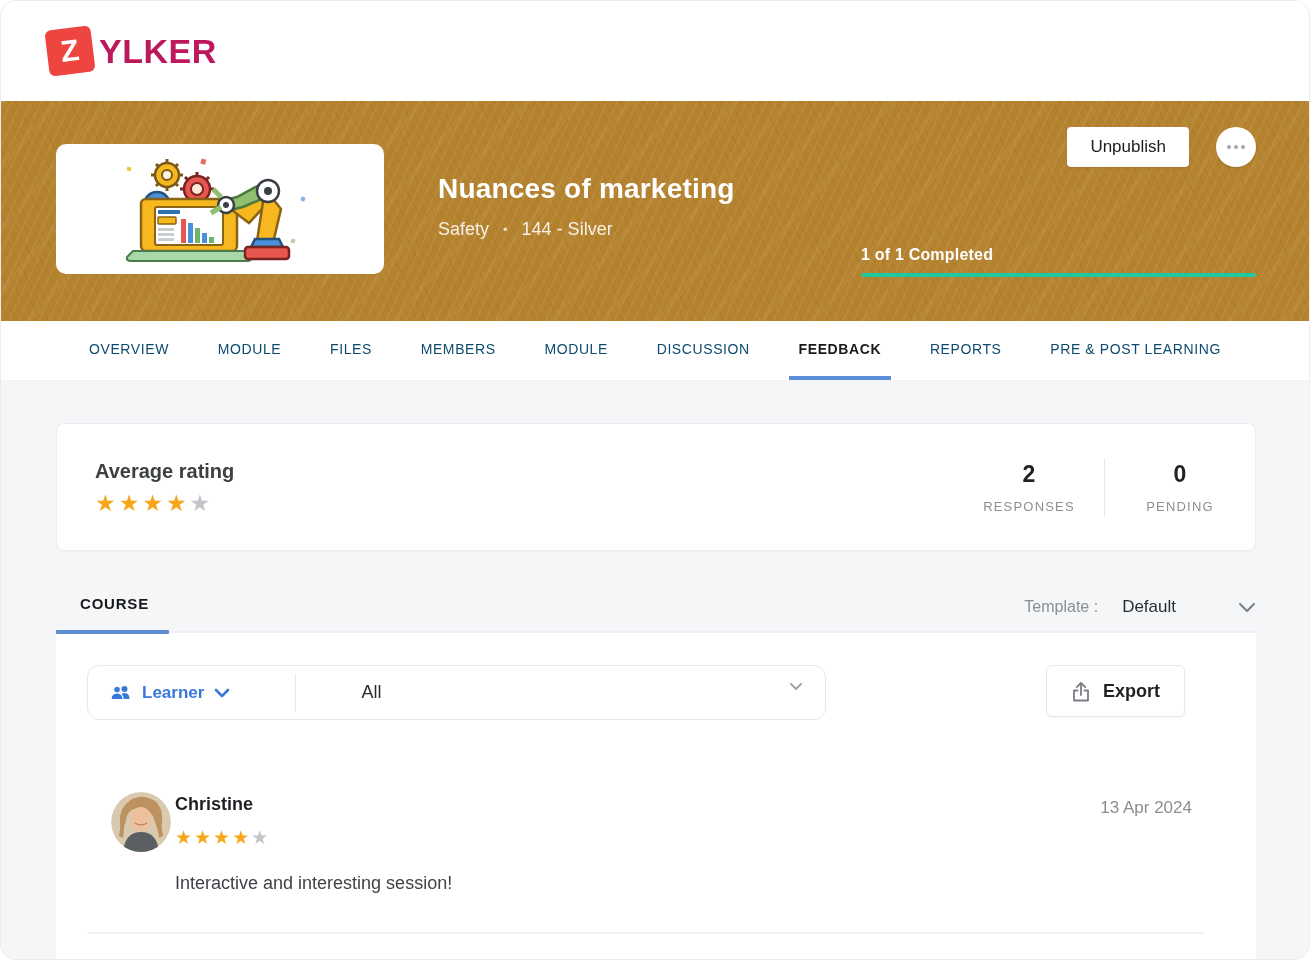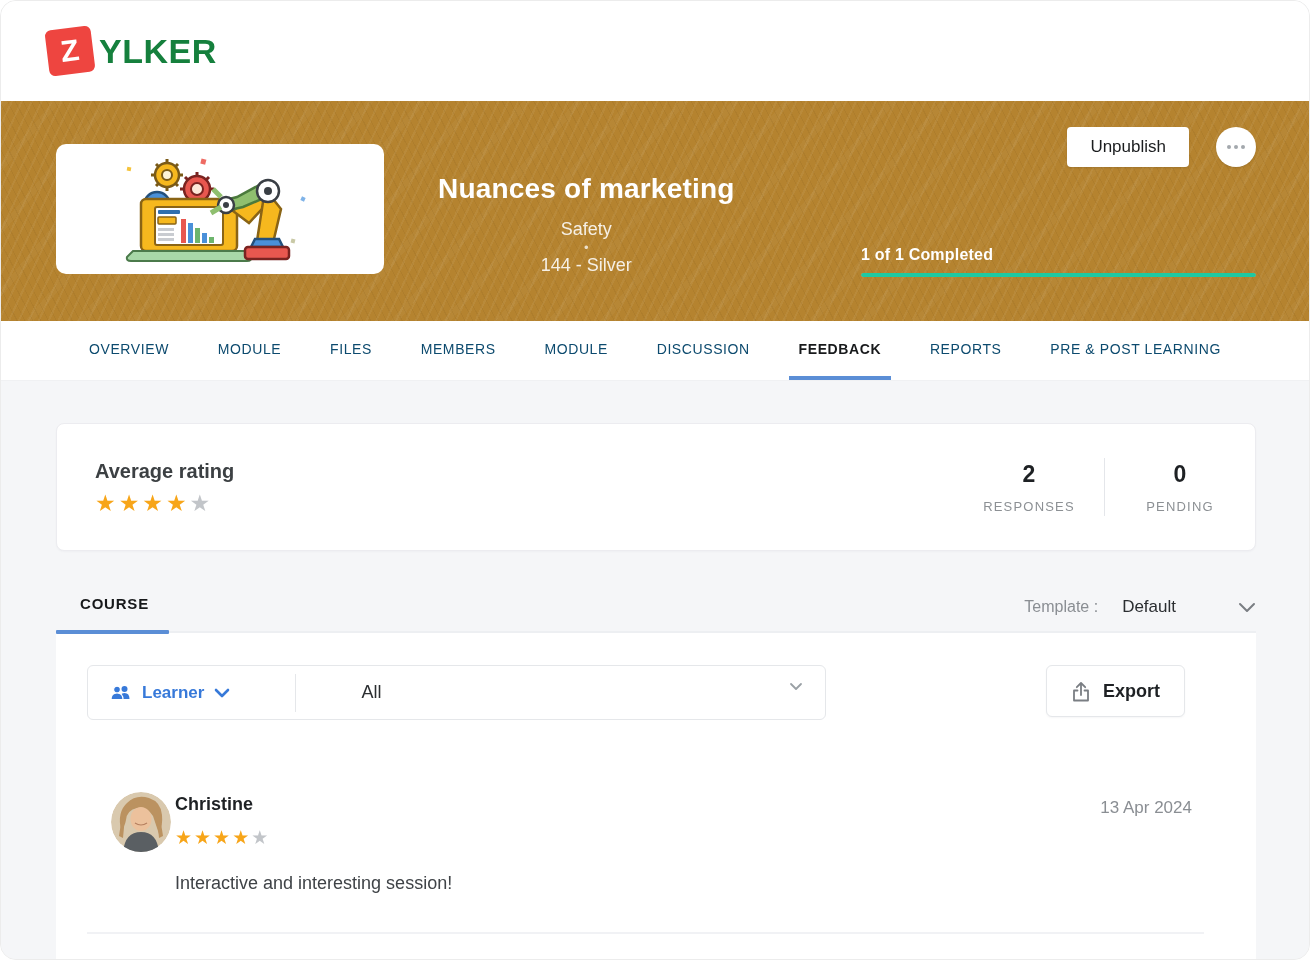--- a/index.html
+++ b/index.html
@@ -13,39 +13,39 @@
   }
 
   
   .topbar { height:100px; background:#ffffff; display:flex; align-items:center; padding-left:46px; flex:none; }
   .logo { display:flex; align-items:center; }
   .logo-square {
     width:46px; height:46px; background:#ee4540; border-radius:6px;
     transform:rotate(-7deg); display:flex; align-items:center; justify-content:center;
     color:#ffffff; font-weight:bold; font-size:30px; line-height:1;
   }
-  .logo-text { color:#15803d; font-weight:bold; font-size:34px; letter-spacing:0.5px; margin-left:6px; }
+  .logo-text { color:#be185d; font-weight:bold; font-size:34px; letter-spacing:0.5px; margin-left:6px; }
 
   
   .banner {
     height:220px; flex:none; position:relative;
     background-color:#b5832f;
     background-image:
       repeating-linear-gradient(115deg, rgba(255,255,255,0.055) 0 2px, transparent 2px 9px),
       repeating-linear-gradient(63deg, rgba(80,52,8,0.07) 0 1px, transparent 1px 7px),
       repeating-linear-gradient(130deg, rgba(255,255,255,0.03) 0 6px, transparent 6px 40px);
     display:flex; padding:0 53px 0 55px;
   }
   .course-thumb {
     width:328px; height:130px; background:#ffffff; border-radius:10px;
     margin-top:43px; flex:none; display:flex; align-items:center; justify-content:center;
   }
   .banner-titles { margin-left:54px; margin-top:72px; }
   .banner-title { color:#ffffff; font-size:28px; font-weight:bold; letter-spacing:0.2px; }
-  .banner-sub { margin-top:14px; color:rgba(255,255,255,0.88); font-size:18px; display:flex; align-items:center;flex-direction:column; }
+  .banner-sub { margin-top:14px; color:rgba(255,255,255,0.88); font-size:18px; display:flex; align-items:center; }
   .banner-sub .dot { margin:0 14px; font-size:13px; color:rgba(255,255,255,0.75); }
   .banner-actions { position:absolute; top:26px; right:53px; display:flex; align-items:center; }
   .btn-unpublish {
     background:#ffffff; border:none; border-radius:4px; height:40px; padding:0 23px;
     font-family:"Liberation Sans", sans-serif; font-size:17px; color:#1b1d1f; cursor:pointer;
     box-shadow:0 1px 2px rgba(0,0,0,0.12);
   }
   .btn-more {
     width:40px; height:40px; border-radius:50%; background:#ffffff; border:none; cursor:pointer;
     margin-left:27px; display:flex; align-items:center; justify-content:center; gap:3px;
@@ -100,21 +100,21 @@
   .template-value { font-size:17px; color:#2b2e31; margin-left:24px; }
   .template-chevron { margin-left:62px; }
 
   
   .panel {
     background:#ffffff; flex:1; border-radius:0 0 0 0;
     padding:32px 30px 0 31px; display:flex; flex-direction:column;
   }
   .toolbar { display:flex; justify-content:space-between; align-items:flex-start; flex:none; }
   .filter-bar {
-    width:739px; height:55px; border:1px solid #e5e7ea; border-radius:6px;
+    width:739px; height:55px; border:1px solid #e5e7ea; border-radius:12px;
     display:flex; align-items:center; background:#ffffff;gap:43px;
   }
   .filter-role { display:flex; align-items:center; padding:0 22px; cursor:pointer; }
   .filter-role-label { color:#3779d9; font-size:17px; font-weight:bold; margin:0 10px; }
   .filter-divider { width:1px; height:38px; background:#e5e7ea; }
   .filter-scope { flex:1; display:flex; align-items:flex-start; padding:0 22px; cursor:pointer; }
   .filter-scope-value { font-size:18px; color:#2b2e31; flex:1; }
   .btn-export {
     height:52px; background:#ffffff; border:1px solid #e5e7ea; border-radius:6px;
     display:flex; align-items:center; padding:0 24px; cursor:pointer; margin-right:41px;

